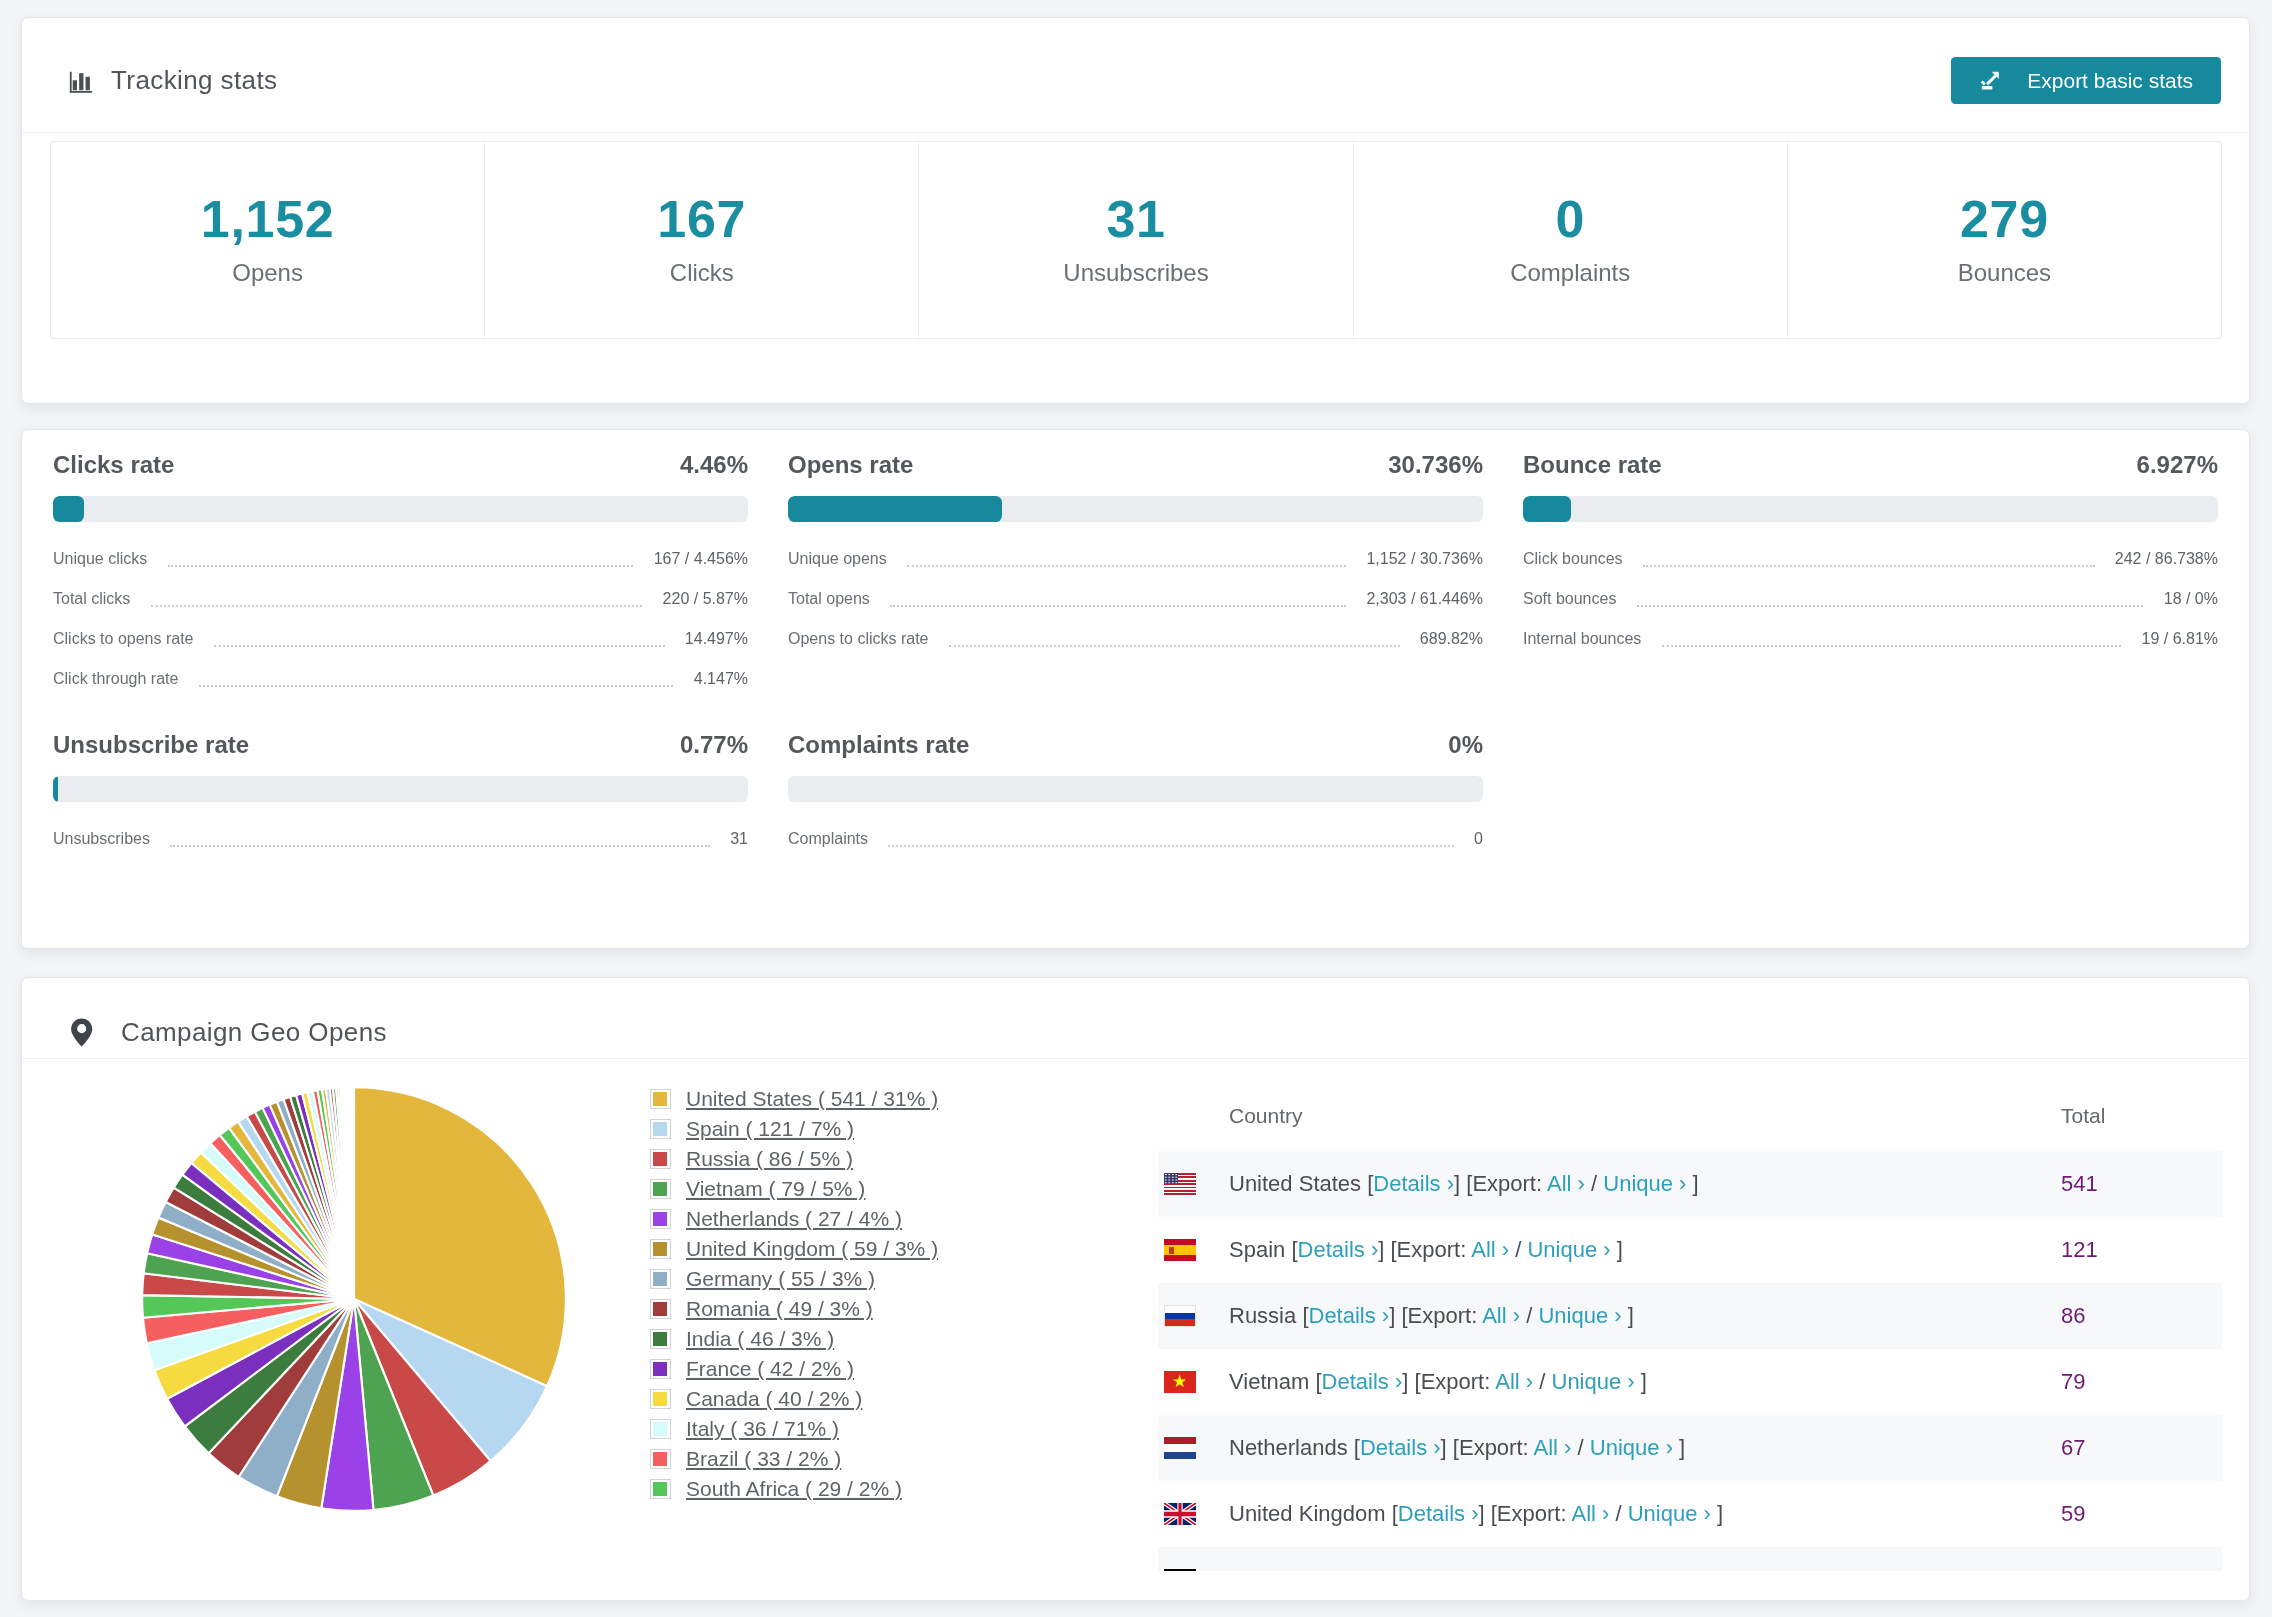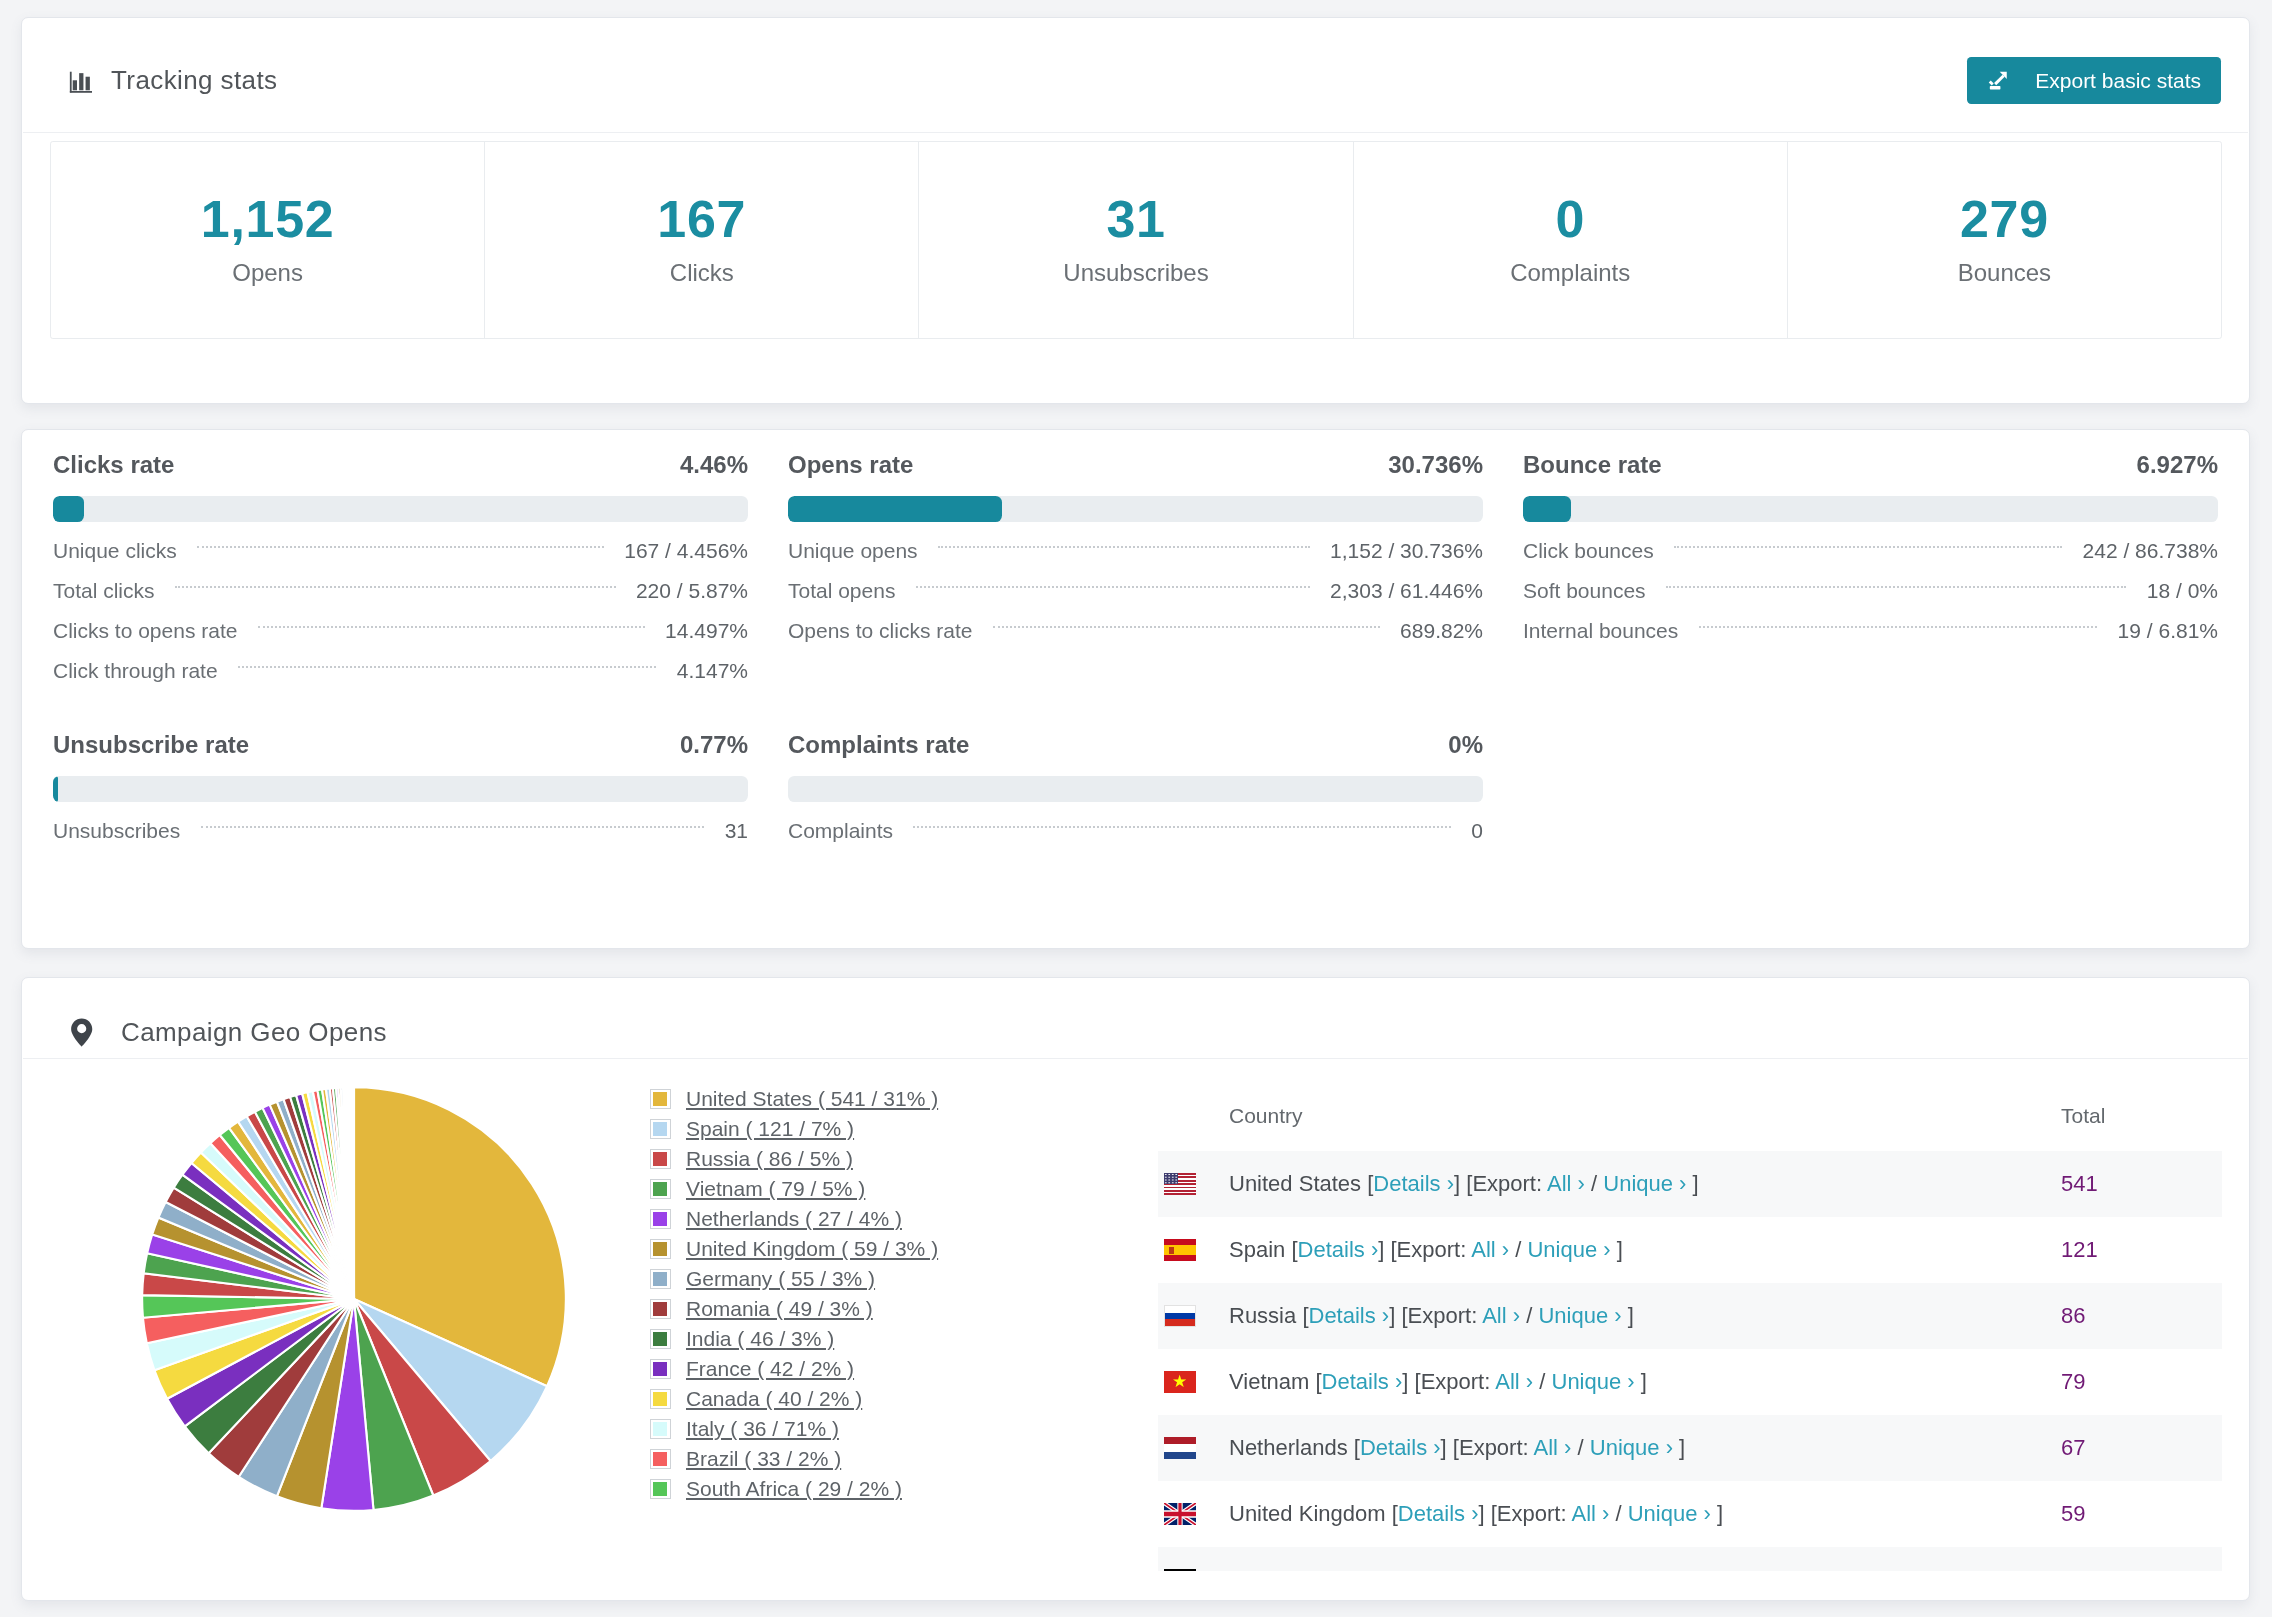--- a/index.html
+++ b/index.html
@@ -23,21 +23,21 @@
     position:absolute; left:44px; right:28px; top:38px; height:49px;
     display:flex; align-items:center; gap:14px;
   }
   .card-title { font-size:26px; font-weight:400; color:#515559; letter-spacing:0.4px; }
   .hd-icon { display:inline-flex; width:31px; height:31px; align-items:center; justify-content:center; }
   .btn-export {
     margin-left:auto;
     display:flex; align-items:center; gap:26px;
     background:#17899d; color:#fff; border:none; border-radius:4.2px;
     font-family:"Liberation Sans",sans-serif;
-    font-size:21px; padding:0 20px; height:47px; cursor:pointer;
+    font-size:21px; padding:0 28px; height:47px; cursor:pointer;
   }
   .divider { position:absolute; left:1.4px; right:1.4px; top:114px; border-top:1.4px solid #edeff2; }
   .stats-row {
     position:absolute; left:28px; top:123px; width:2172px; height:198px;
     border:1.4px solid #e9ecef; border-radius:2.8px;
     display:flex;
   }
   .stat-cell { flex:1; border-right:1.4px solid #e9ecef; text-align:center; padding-top:47px; }
   .stat-cell:last-child { border-right:none; }
   .stat-value { font-size:52px; font-weight:bold; color:#1b8da1; letter-spacing:0.7px; }
@@ -48,21 +48,21 @@
   .rates-grid {
     position:absolute; left:31px; right:31px; top:21px;
     display:grid; grid-template-columns:repeat(3,1fr); column-gap:40px; row-gap:32px;
   }
   .rate-head { display:flex; justify-content:space-between; align-items:baseline; height:35px; }
   .rate-title { font-size:24px; font-weight:bold; color:#54585d; }
   .rate-value { font-size:24px; font-weight:bold; color:#54585d; }
   .bar { margin-top:10px; height:26px; background:#e9edf0; border-radius:6.4px; overflow:hidden; }
   .bar-fill { height:100%; background:#17899d; border-radius:6.4px; min-width:0; }
   .rate-rows { margin-top:17px; }
-  .rrow { height:40px; display:flex; align-items:flex-start; font-size:21px;gap:9px; }
+  .rrow { height:40px; display:flex; align-items:center; font-size:16px;gap:9px; }
   .rlabel { color:#6a6f74; white-space:nowrap; }
   .leader { flex:1; border-bottom:2.1px dotted #c7cbcf; height:0; margin:0 11.3px; position:relative; top:7px; }
   .rvalue { color:#5e6368; white-space:nowrap; }
 
   
   .card-geo { top:977px; height:624px; overflow:hidden; }
   .geo-head {
     position:absolute; left:44px; top:34px; height:40px;
     display:flex; align-items:center; gap:24px;
   }

